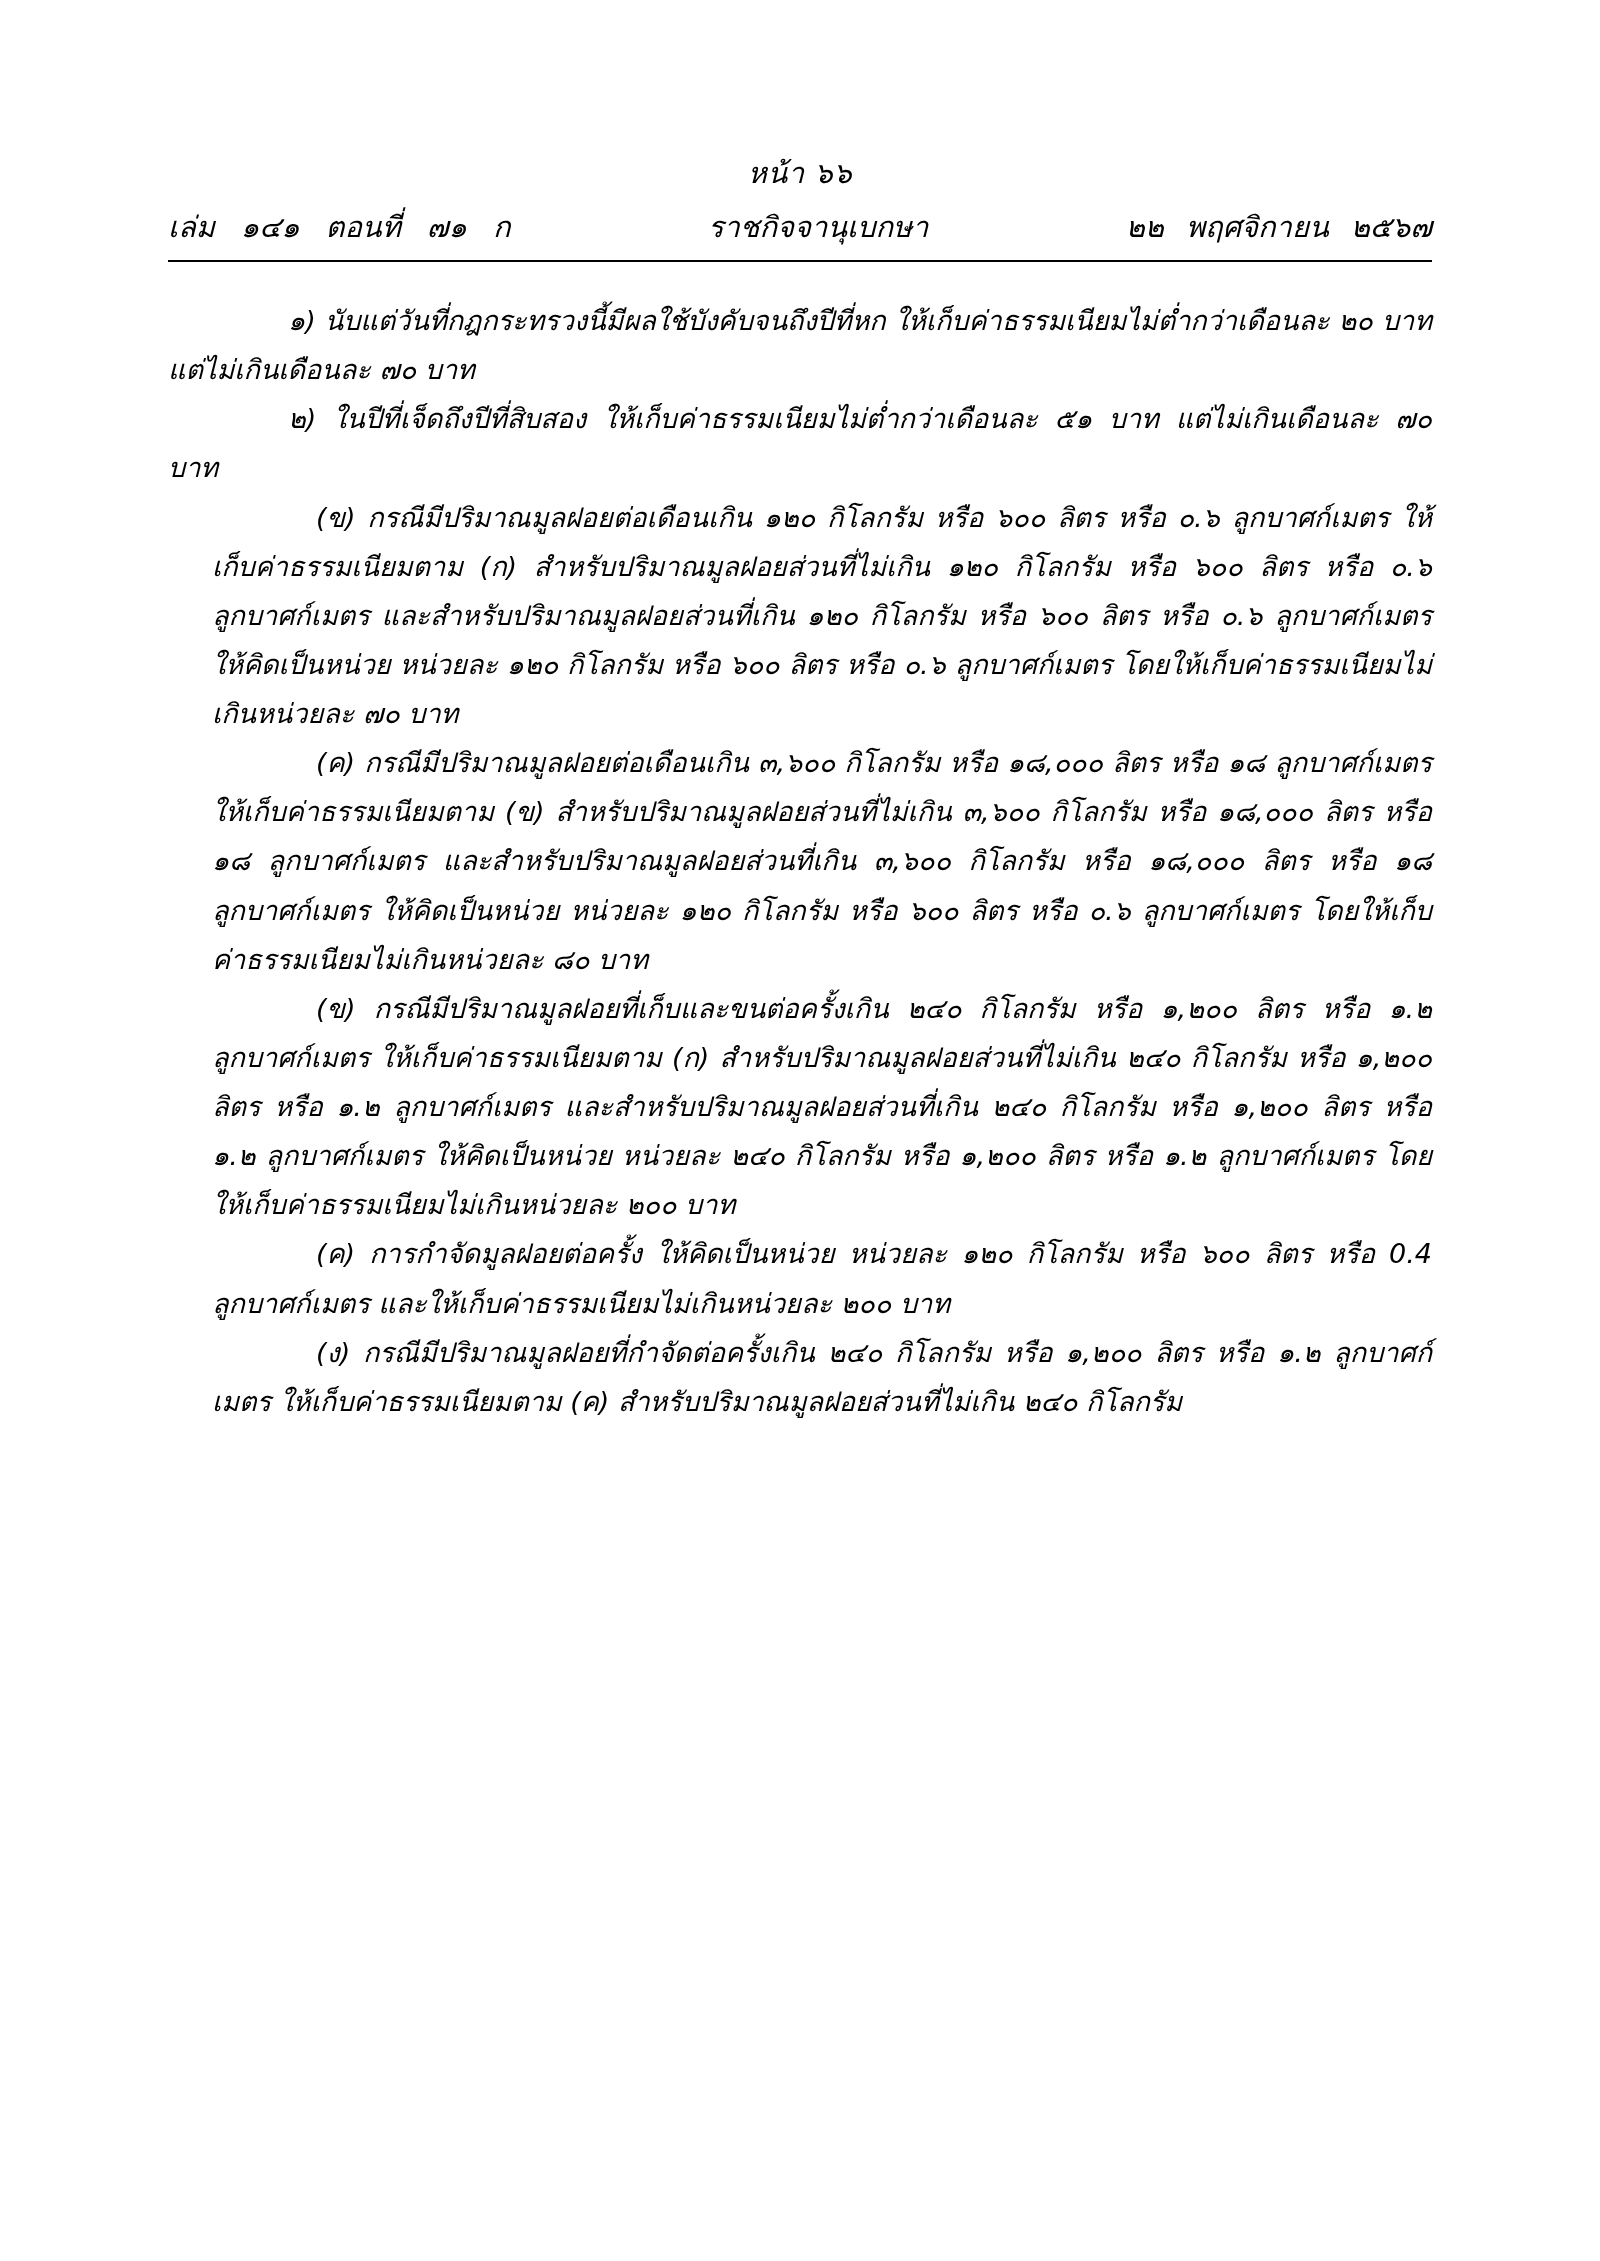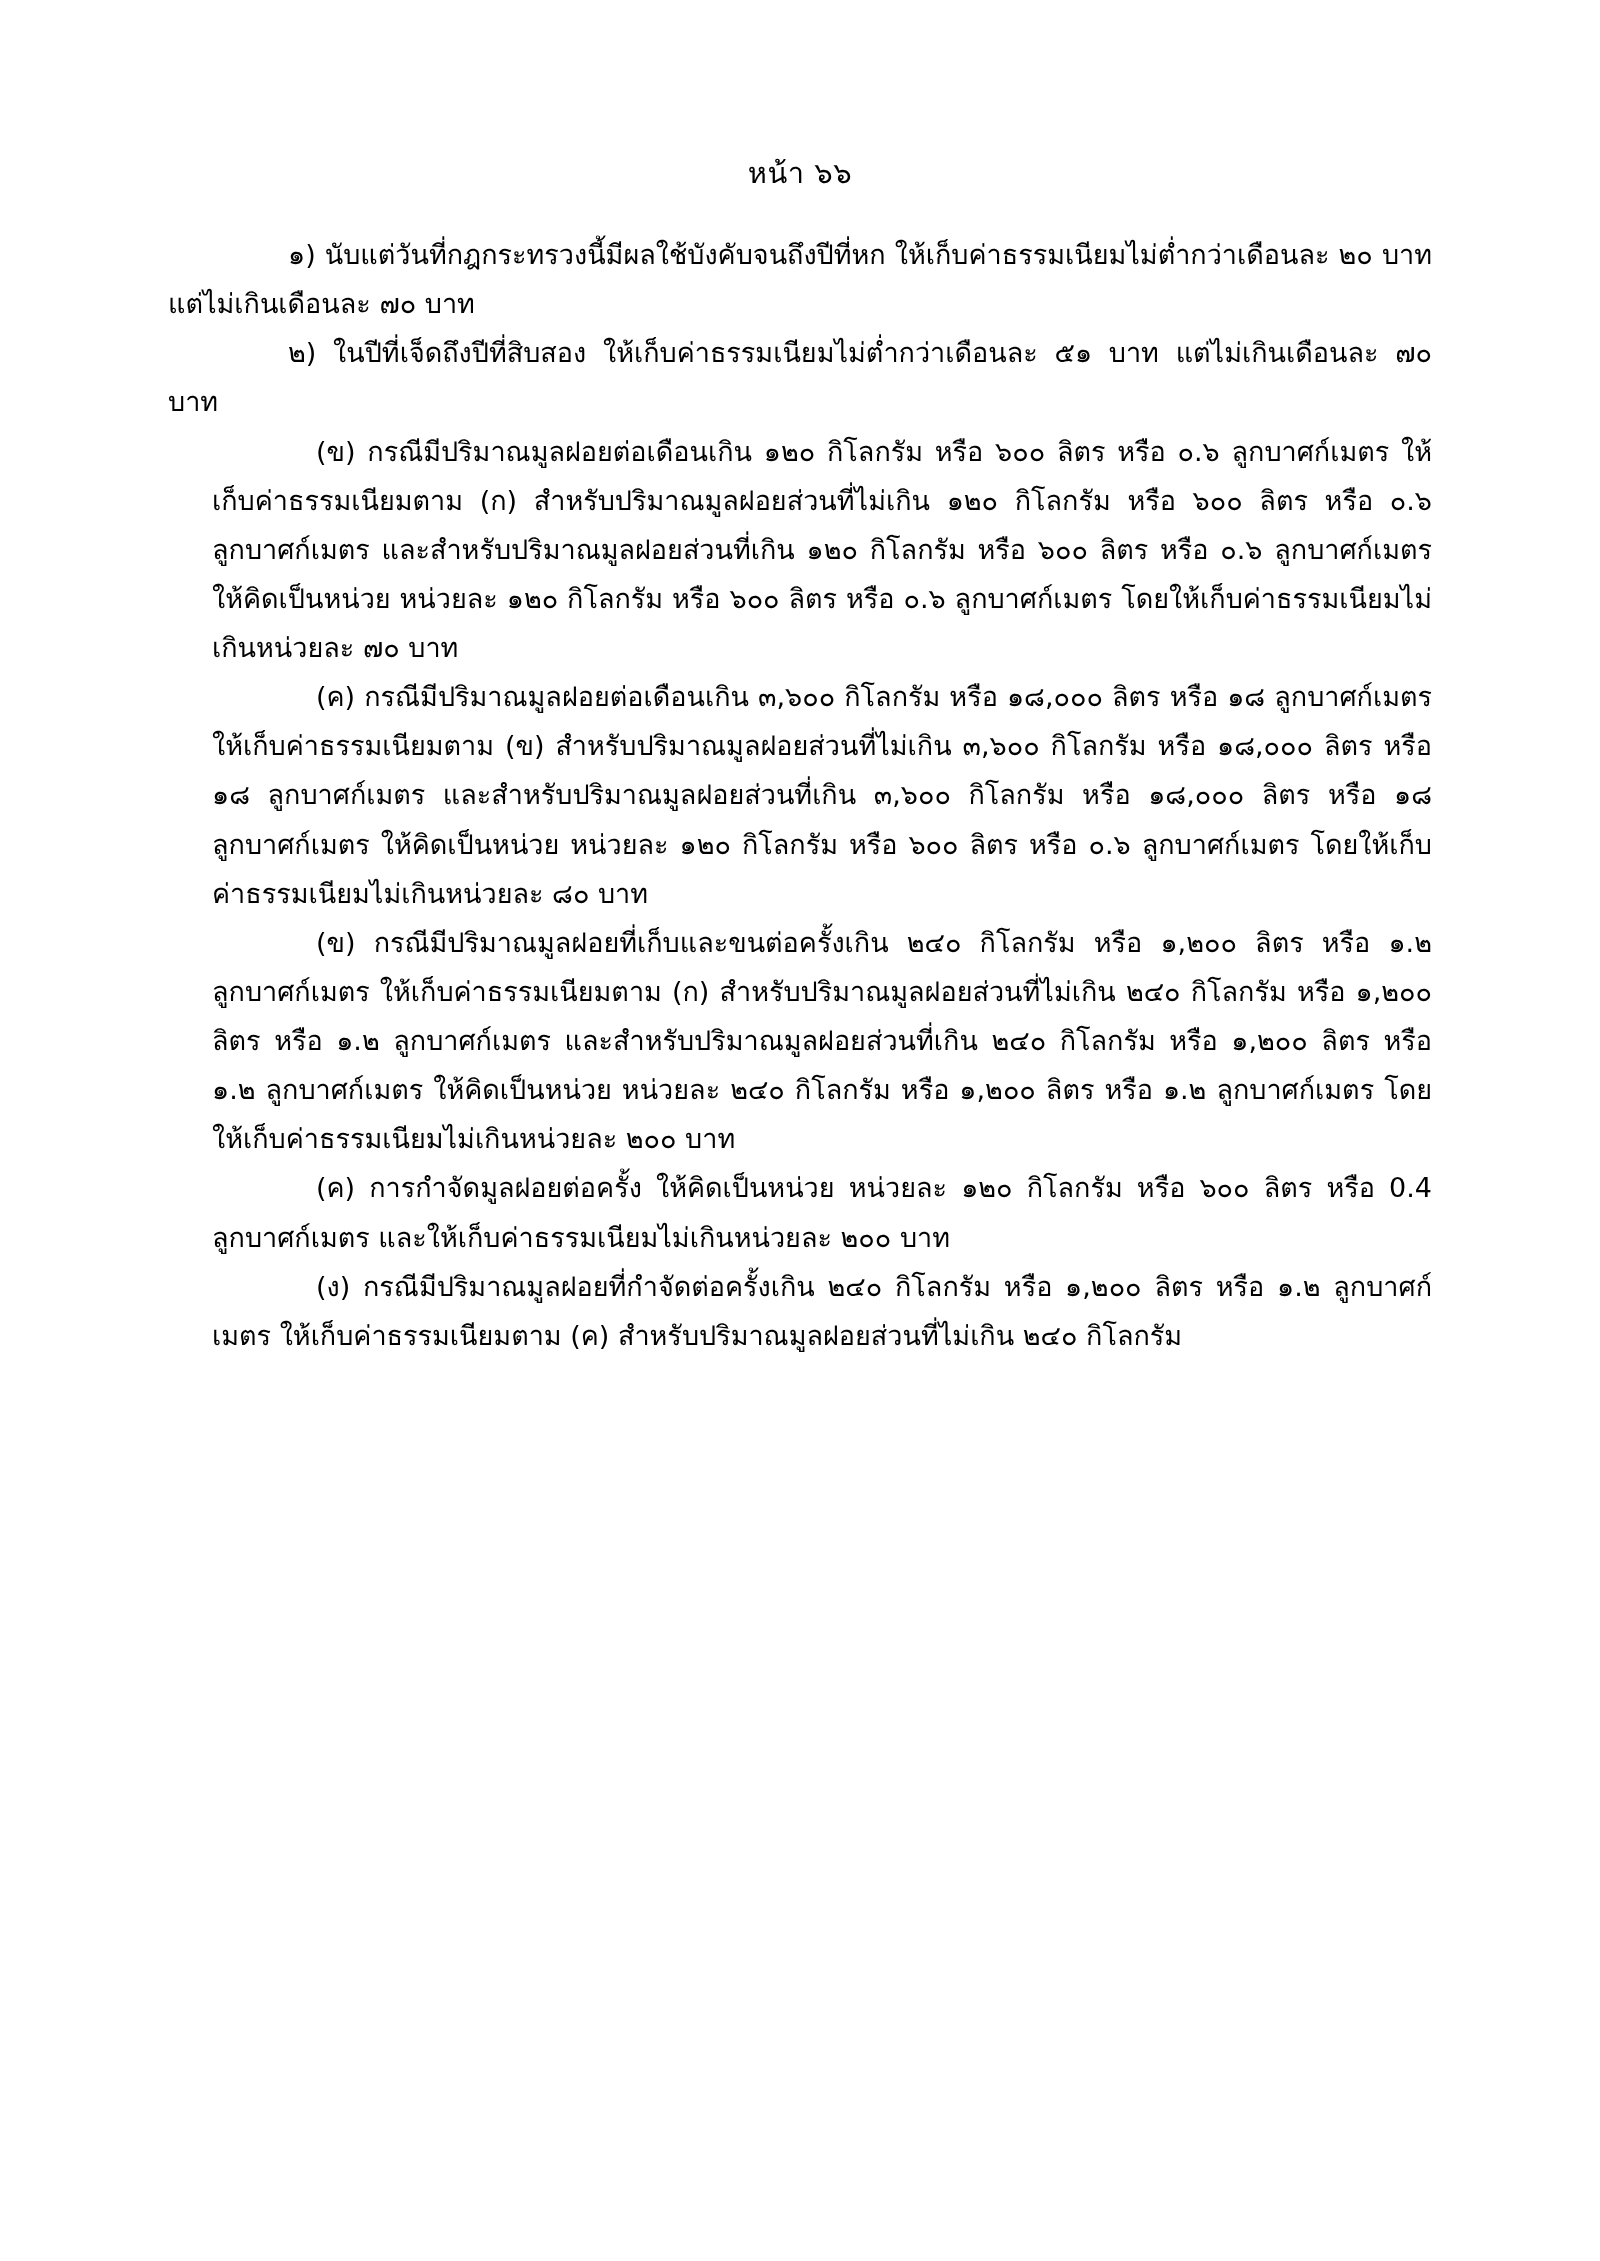--- a/index.html
+++ b/index.html
@@ -15,20 +15,21 @@
     position: relative;
     overflow: hidden;
   }
   .page {
     position: absolute;
     left: 0;
     top: 0;
     width: 1600px;
     height: 2261px;
     background: #ffffff;
+    font-style: italic;
   }
   .content {
     position: absolute;
     left: 168px;
     top: 150px;
     width: 1264px;
   }
 
   
   .page-number {
@@ -79,20 +80,35 @@
   .para.indent-3 { text-indent: 88px; }
 </style>
 </head>
 <body>
 
 <div class="page">
   <div class="content">
 
     <div class="page-number">หน้า ๖๖</div>
 
+    <div class="header-row">
+      <div class="header-left">
+        <span>เล่ม</span>
+        <span>๑๔๑</span>
+        <span>ตอนที่</span>
+        <span>๗๑</span>
+        <span>ก</span>
+      </div>
+      <div class="header-center">ราชกิจจานุเบกษา</div>
+      <div class="header-right">
+        <span>๒๒</span>
+        <span>พฤศจิกายน</span>
+        <span>๒๕๖๗</span>
+      </div>
+    </div>
 
     <div class="body-text">
       <p class="para indent-1">๑)  นับแต่วันที่กฎกระทรวงนี้มีผลใช้บังคับจนถึงปีที่หก  ให้เก็บค่าธรรมเนียมไม่ต่ำกว่าเดือนละ  ๒๐  บาท  แต่ไม่เกินเดือนละ  ๗๐  บาท</p>
       <p class="para indent-1">๒)  ในปีที่เจ็ดถึงปีที่สิบสอง  ให้เก็บค่าธรรมเนียมไม่ต่ำกว่าเดือนละ  ๕๑  บาท  แต่ไม่เกินเดือนละ  ๗๐  บาท</p>
       <p class="para indent-2">(ข)  กรณีมีปริมาณมูลฝอยต่อเดือนเกิน  ๑๒๐  กิโลกรัม  หรือ  ๖๐๐  ลิตร  หรือ  ๐.๖  ลูกบาศก์เมตร  ให้เก็บค่าธรรมเนียมตาม  (ก)  สำหรับปริมาณมูลฝอยส่วนที่ไม่เกิน  ๑๒๐  กิโลกรัม  หรือ  ๖๐๐  ลิตร  หรือ  ๐.๖  ลูกบาศก์เมตร  และสำหรับปริมาณมูลฝอยส่วนที่เกิน  ๑๒๐  กิโลกรัม  หรือ  ๖๐๐  ลิตร  หรือ  ๐.๖  ลูกบาศก์เมตร  ให้คิดเป็นหน่วย  หน่วยละ  ๑๒๐  กิโลกรัม  หรือ  ๖๐๐  ลิตร  หรือ  ๐.๖  ลูกบาศก์เมตร  โดยให้เก็บค่าธรรมเนียมไม่เกินหน่วยละ  ๗๐  บาท</p>
       <p class="para indent-2">(ค)  กรณีมีปริมาณมูลฝอยต่อเดือนเกิน  ๓,๖๐๐  กิโลกรัม  หรือ  ๑๘,๐๐๐  ลิตร  หรือ  ๑๘  ลูกบาศก์เมตร  ให้เก็บค่าธรรมเนียมตาม  (ข)  สำหรับปริมาณมูลฝอยส่วนที่ไม่เกิน  ๓,๖๐๐  กิโลกรัม  หรือ  ๑๘,๐๐๐  ลิตร  หรือ  ๑๘  ลูกบาศก์เมตร  และสำหรับปริมาณมูลฝอยส่วนที่เกิน  ๓,๖๐๐  กิโลกรัม  หรือ  ๑๘,๐๐๐  ลิตร  หรือ  ๑๘  ลูกบาศก์เมตร  ให้คิดเป็นหน่วย  หน่วยละ  ๑๒๐  กิโลกรัม  หรือ  ๖๐๐  ลิตร  หรือ  ๐.๖  ลูกบาศก์เมตร  โดยให้เก็บค่าธรรมเนียมไม่เกินหน่วยละ  ๘๐  บาท</p>
       <p class="para indent-2">(ข)  กรณีมีปริมาณมูลฝอยที่เก็บและขนต่อครั้งเกิน  ๒๔๐  กิโลกรัม  หรือ  ๑,๒๐๐  ลิตร  หรือ  ๑.๒  ลูกบาศก์เมตร  ให้เก็บค่าธรรมเนียมตาม  (ก)  สำหรับปริมาณมูลฝอยส่วนที่ไม่เกิน  ๒๔๐  กิโลกรัม  หรือ  ๑,๒๐๐  ลิตร  หรือ  ๑.๒  ลูกบาศก์เมตร  และสำหรับปริมาณมูลฝอยส่วนที่เกิน  ๒๔๐  กิโลกรัม  หรือ  ๑,๒๐๐  ลิตร  หรือ  ๑.๒  ลูกบาศก์เมตร  ให้คิดเป็นหน่วย  หน่วยละ  ๒๔๐  กิโลกรัม  หรือ  ๑,๒๐๐  ลิตร  หรือ  ๑.๒  ลูกบาศก์เมตร  โดยให้เก็บค่าธรรมเนียมไม่เกินหน่วยละ  ๒๐๐  บาท</p>
       <p class="para indent-2">(ค)  การกำจัดมูลฝอยต่อครั้ง  ให้คิดเป็นหน่วย  หน่วยละ  ๑๒๐  กิโลกรัม  หรือ  ๖๐๐  ลิตร  หรือ  0.4  ลูกบาศก์เมตร  และให้เก็บค่าธรรมเนียมไม่เกินหน่วยละ  ๒๐๐  บาท</p>
       <p class="para indent-2">(ง)  กรณีมีปริมาณมูลฝอยที่กำจัดต่อครั้งเกิน  ๒๔๐  กิโลกรัม  หรือ  ๑,๒๐๐  ลิตร  หรือ  ๑.๒  ลูกบาศก์เมตร  ให้เก็บค่าธรรมเนียมตาม  (ค)  สำหรับปริมาณมูลฝอยส่วนที่ไม่เกิน  ๒๔๐  กิโลกรัม</p>
     </div>

